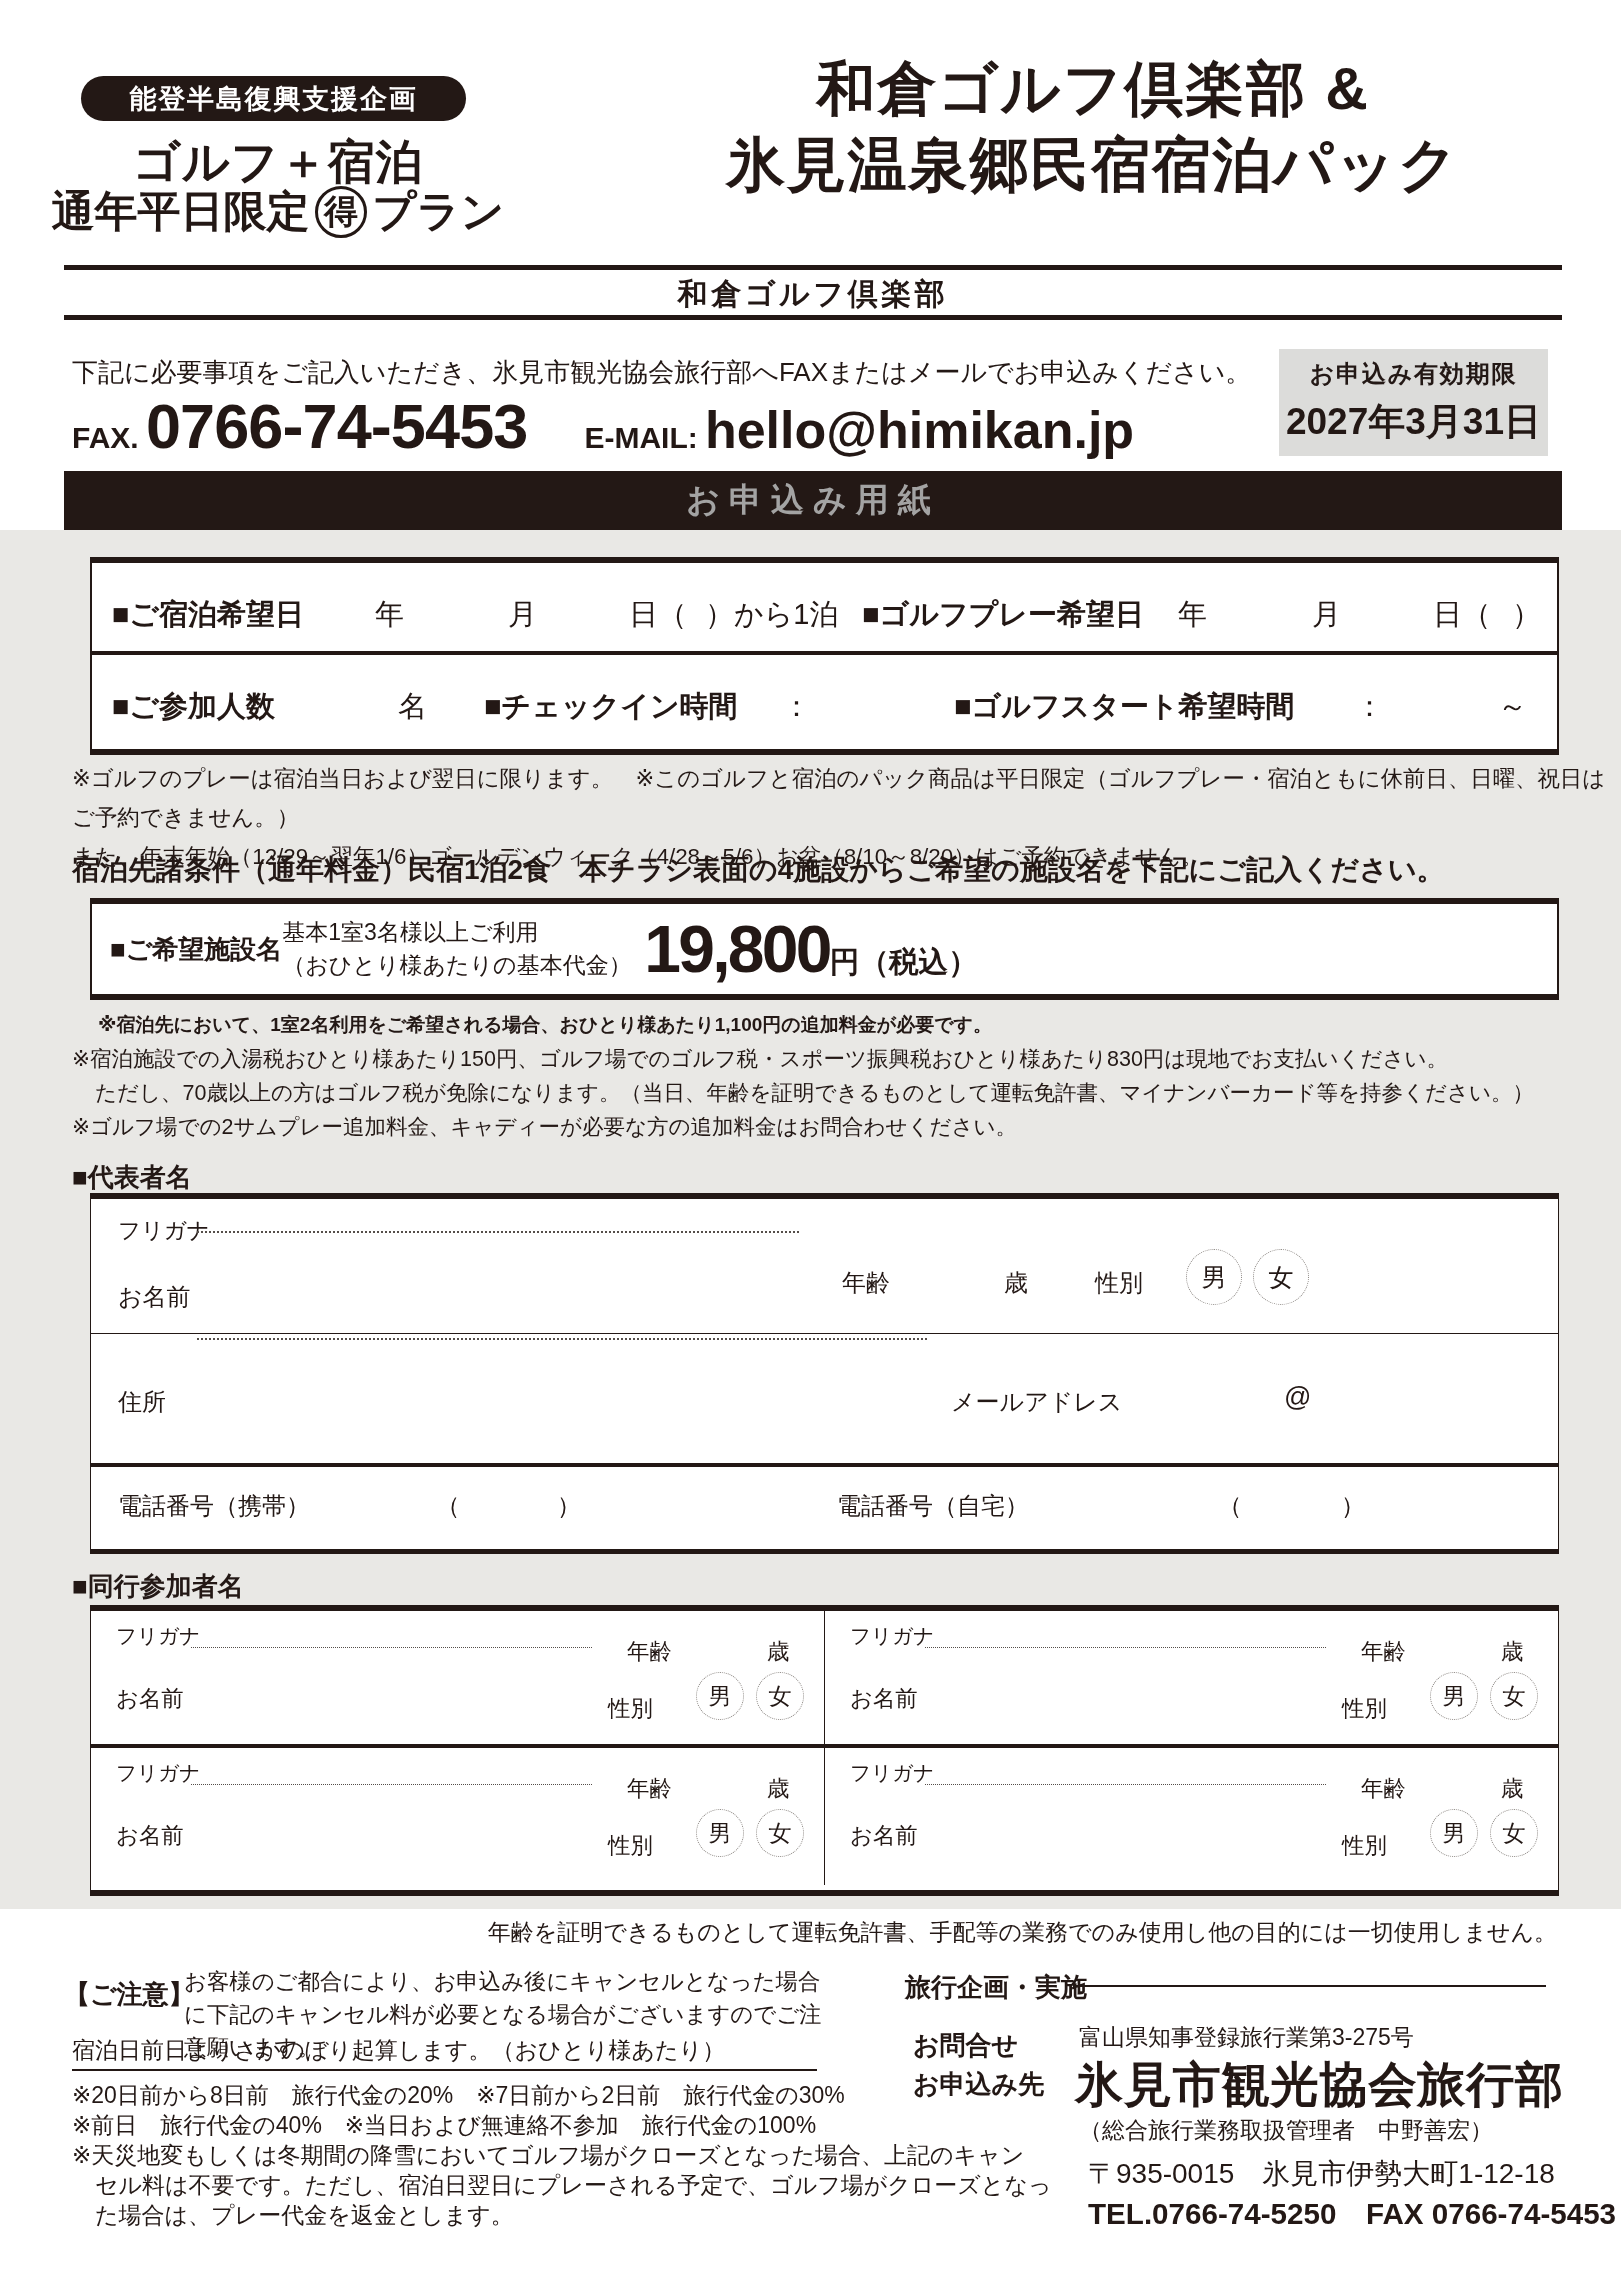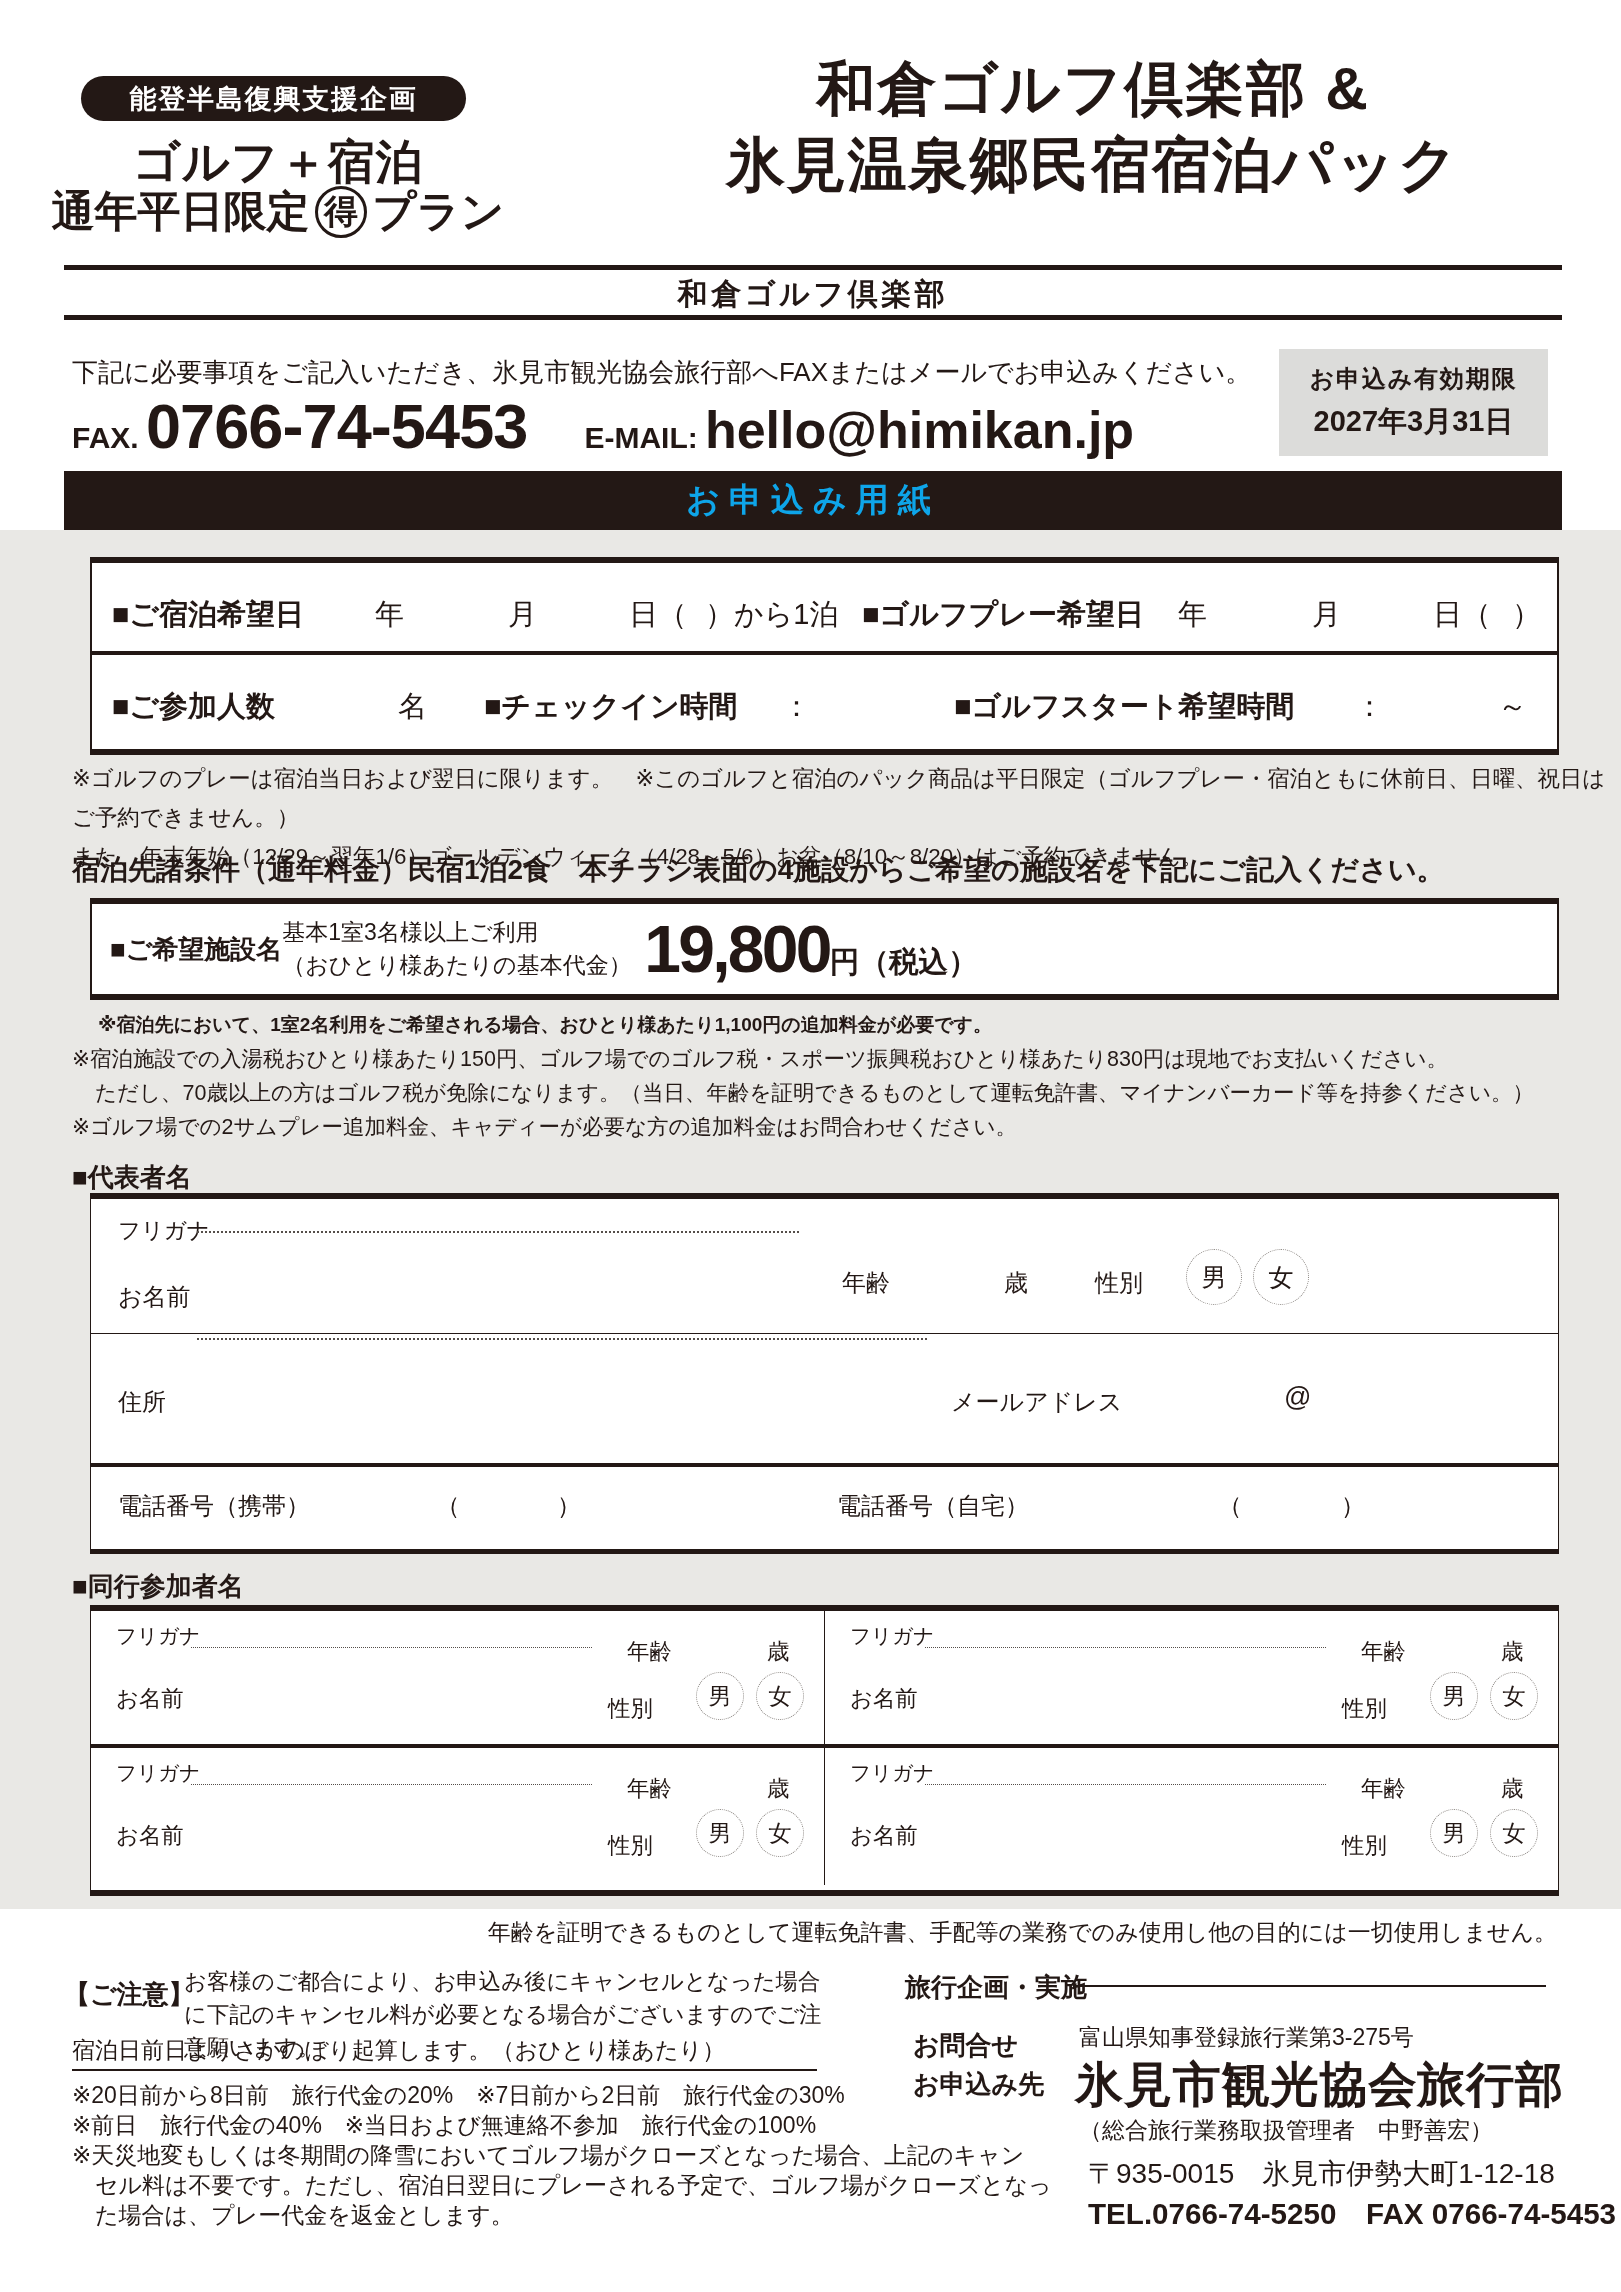--- a/index.html
+++ b/index.html
@@ -36,24 +36,24 @@
   .fax-line { position:absolute; left:72px; top:390px; width:1200px;
     display:flex; align-items:baseline; white-space:nowrap; }
   .fax-label { font-size:30px; font-weight:800; }
   .fax-number { font-size:63px; font-weight:800; letter-spacing:-0.9px; margin-left:7.2px; }
   .email-label { font-size:30px; font-weight:800; margin-left:57px; }
   .email-address { font-size:52px; font-weight:800; margin-left:7.2px; }
 
   .validity-box { position:absolute; left:1279px; top:349px; width:269px; height:107px;
     background:#dcdcda; display:flex; flex-direction:column; align-items:center; justify-content:center; }
   .validity-label { font-size:24px; font-weight:600; letter-spacing:1.8px; }
-  .validity-date { font-size:29px; font-weight:800; margin-top:7.2px; }
+  .validity-date { font-size:37px; font-weight:800; margin-top:7.2px; }
 
   .form-bar { position:absolute; left:64px; top:471px; width:1498px; height:59px;
-    background:#231815; color:#0ea5e9; display:flex; align-items:center; justify-content:center;
+    background:#231815; color:#a3a3a3; display:flex; align-items:center; justify-content:center;
     font-size:33px; font-weight:800; letter-spacing:9px; }
 
   
   .box1 { position:absolute; left:90px; top:557px; width:1469px; height:198px;
     background:#ffffff; border:2.7px solid #231815; border-top-width:6.3px; border-bottom-width:6.3px; }
   .b1row { position:relative; width:100%; }
   .b1row.r1 { height:92px; border-bottom:4.5px solid #231815; }
   .b1row.r2 { height:92px; }
   .b1row span { position:absolute; top:32px; font-size:29px; font-weight:500; white-space:nowrap; }
   .b1row span.lbl { font-weight:800; }

